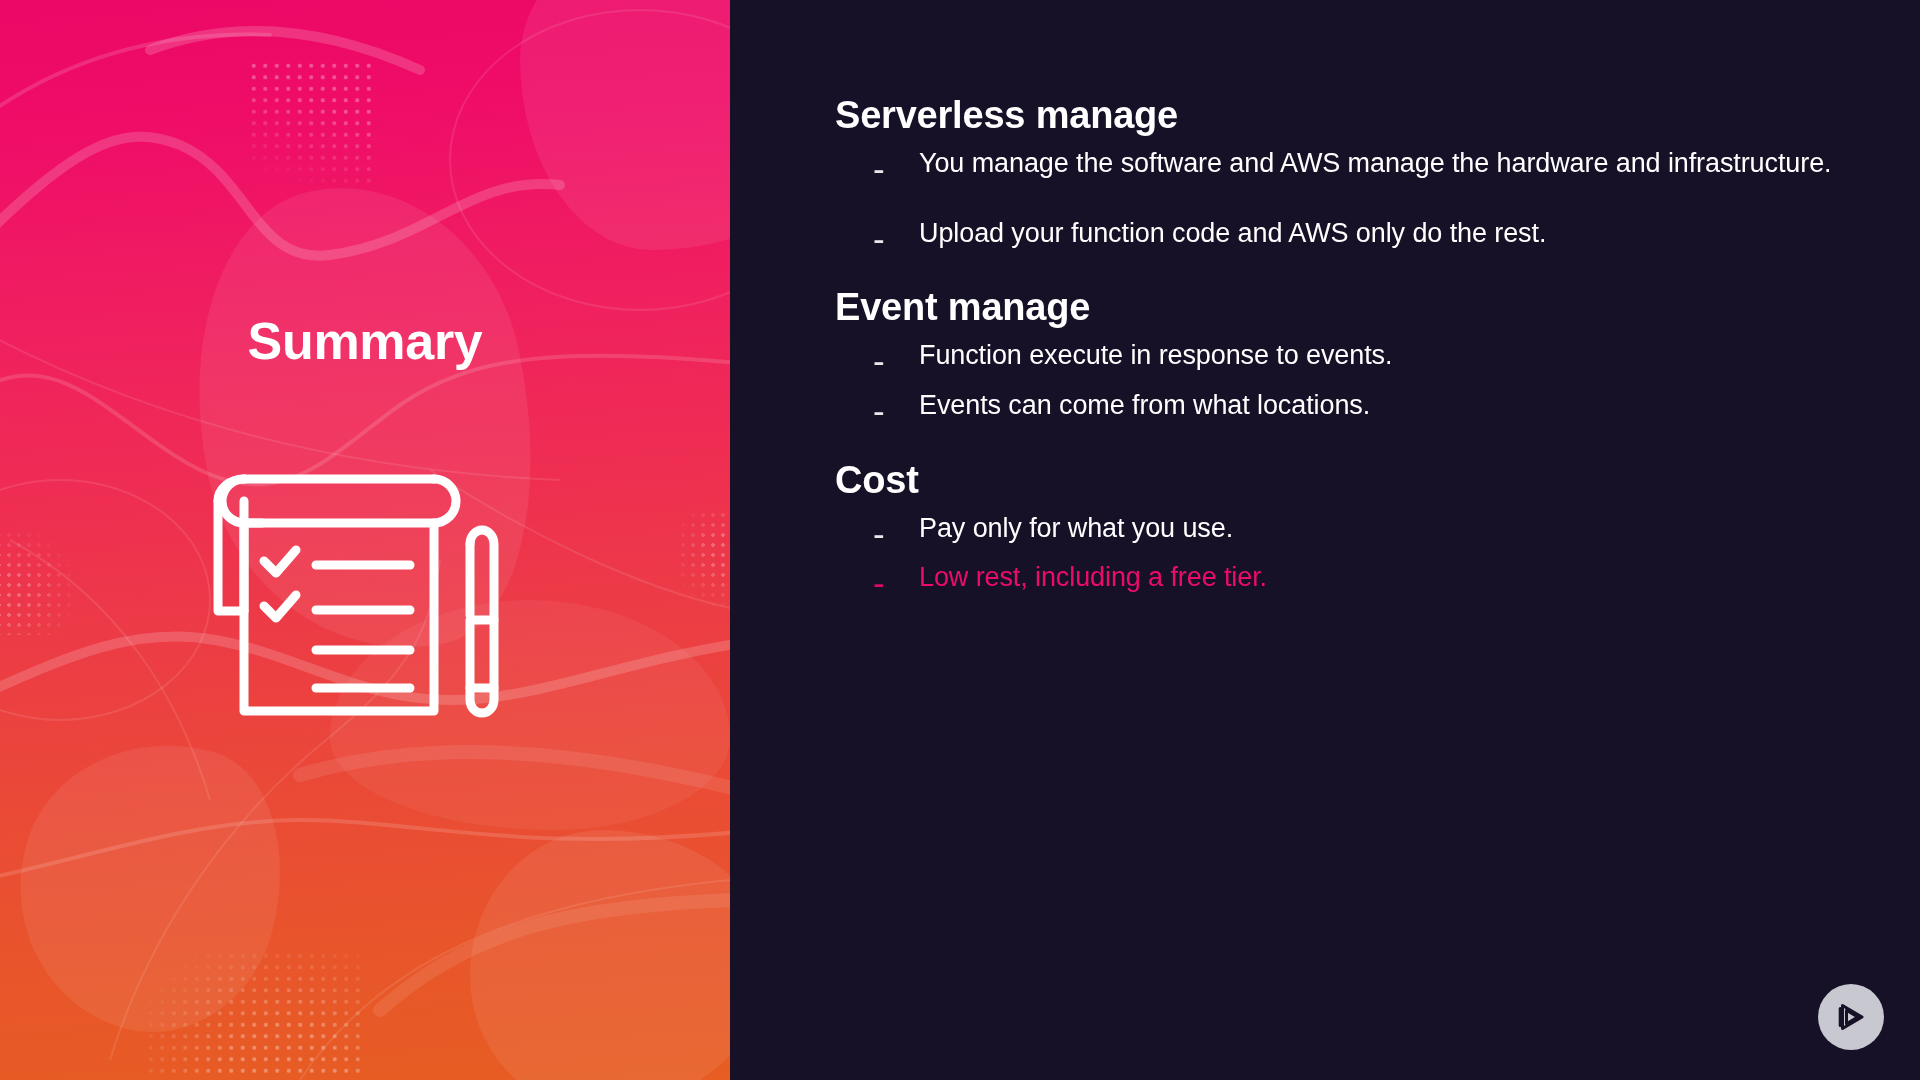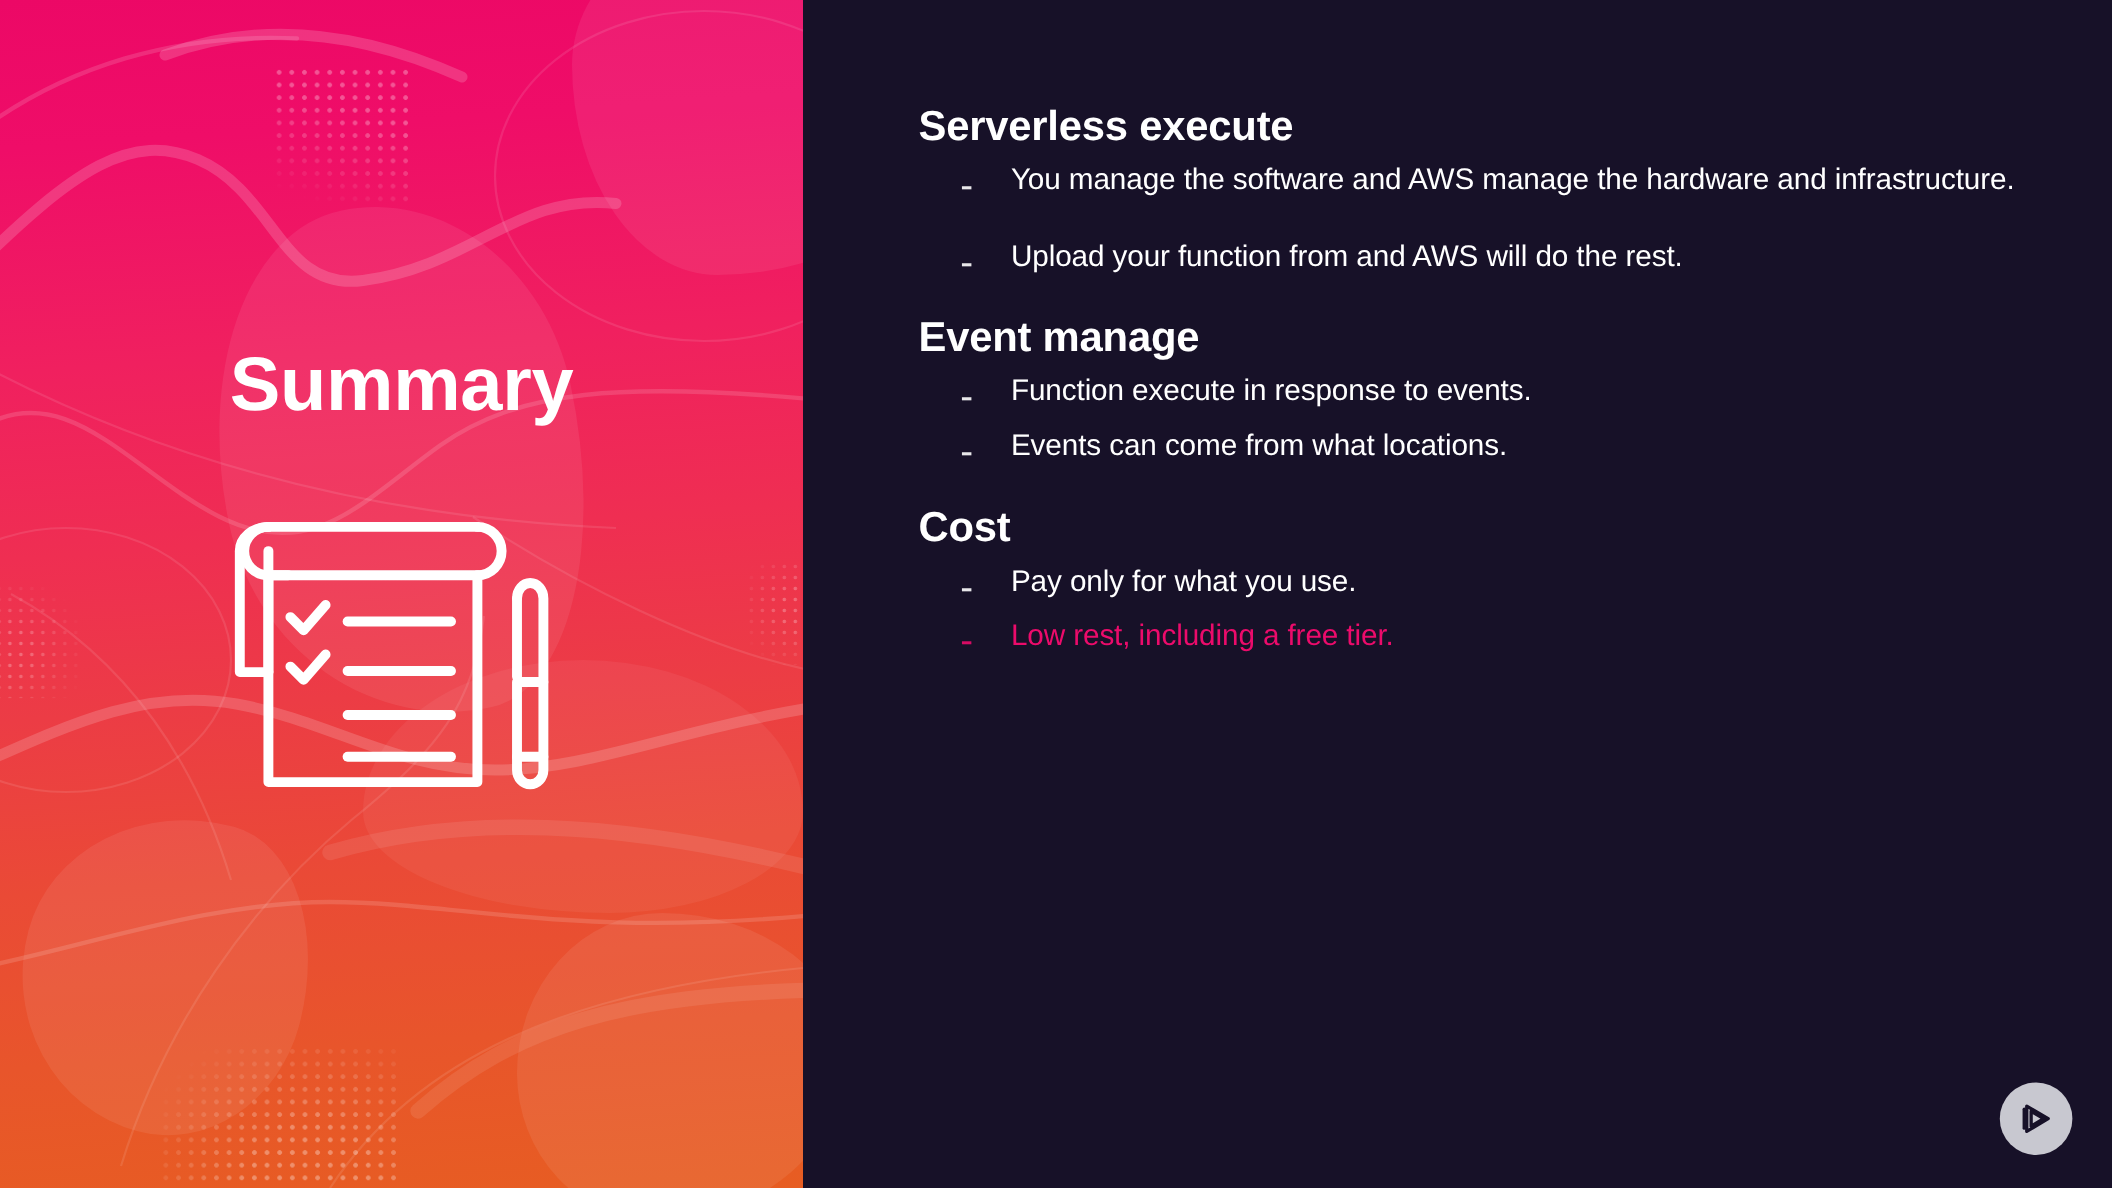--- a/index.html
+++ b/index.html
@@ -109,21 +109,21 @@
     height: 1080px;
   }
 
   #slide-title {
     position: absolute;
     top: 315px;
     left: 0;
     width: 730px;
     text-align: center;
     color: #ffffff;
-    font-size: 69px;
+    font-size: 52px;
     font-weight: bold;
     letter-spacing: -0.3px;
     line-height: 1;
   }
 
   #summary-icon {
     position: absolute;
     top: 448px;
     left: 198px;
     width: 320px;
@@ -270,30 +270,30 @@
         </svg>
       </div>
 
     </div>
   </div>
 
   <div id="right-panel">
 
     <div id="bullet-list">
         <div class="group">
-          <div class="group-heading">Serverless execute</div>
+          <div class="group-heading">Serverless manage</div>
           <div class="sub-item">
             <span class="sub-dash">-</span>
             <span class="sub-text">You manage the software and AWS manage the hardware and infrastructure.</span>
           </div>
         </div>
         <div class="group">
           <div class="sub-item">
             <span class="sub-dash">-</span>
-            <span class="sub-text">Upload your function from and AWS will do the rest.</span>
+            <span class="sub-text">Upload your function code and AWS only do the rest.</span>
           </div>
         </div>
         <div class="group">
           <div class="group-heading">Event manage</div>
           <div class="sub-item">
             <span class="sub-dash">-</span>
             <span class="sub-text">Function execute in response to events.</span>
           </div>
           <div class="sub-item">
             <span class="sub-dash">-</span>

